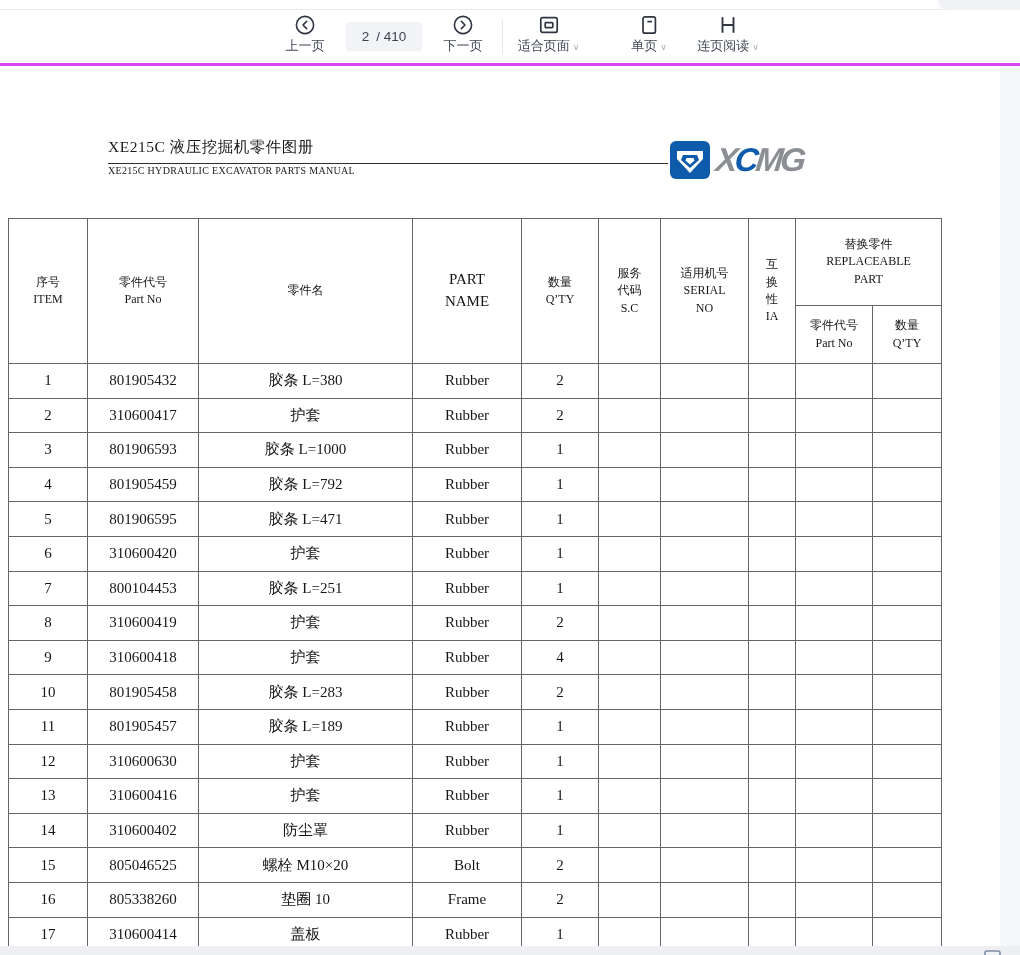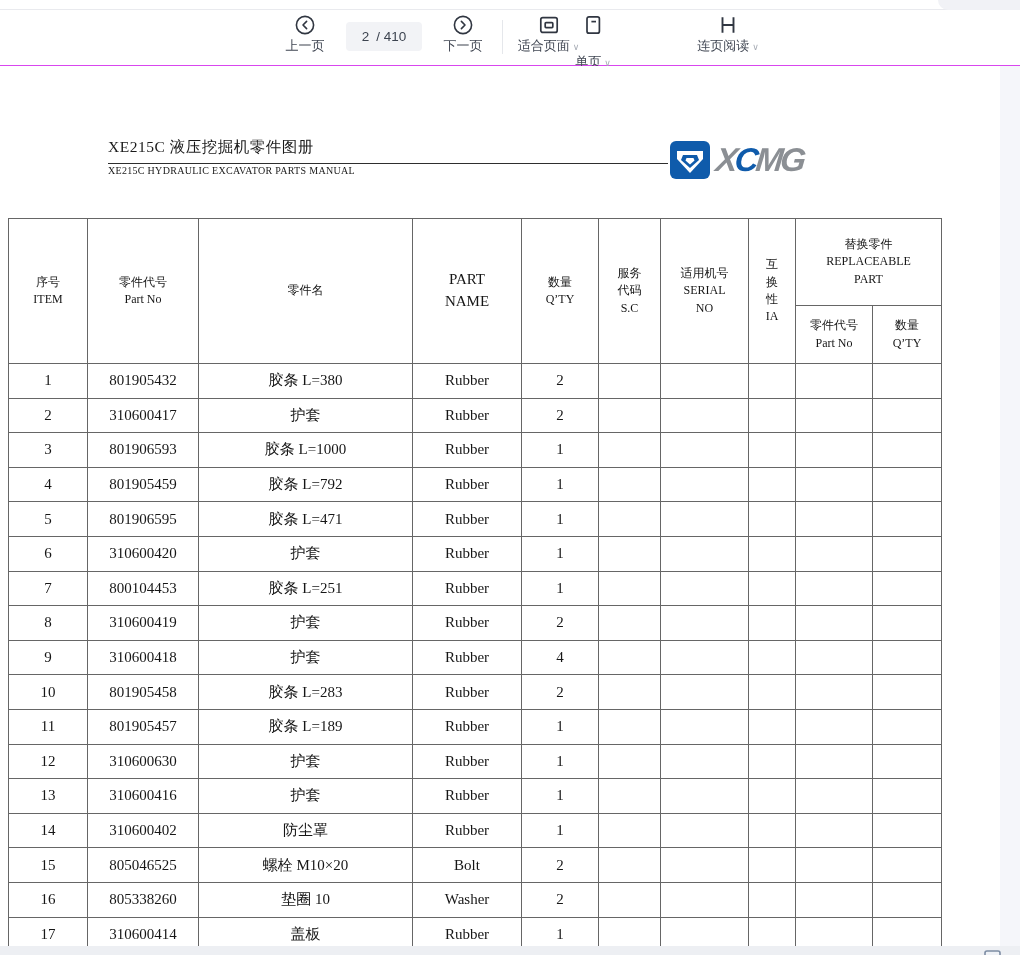--- a/index.html
+++ b/index.html
@@ -12,21 +12,21 @@
   
   .topline { position:absolute; left:0; top:9px; width:100%; height:1px; background:#e9eaee; }
   .corner-tab {
     position:absolute; right:0; top:0; width:82px; height:10px;
     background:#f1f2f6; border-bottom-left-radius:10px;
   }
 
   
   .toolbar {
     position:absolute; left:0; top:10px; width:100%; height:56px;
-    background:#fff; border-bottom:1px solid #d946ef;
+    background:#fff; border-bottom:3px solid #d946ef;
   }
   .tb-item {
     position:absolute; top:4px; display:flex; flex-direction:column;
     align-items:center; cursor:pointer; color:#414753;
   }
   .tb-item .lbl { margin-top:2px; font-size:13px; line-height:16px; white-space:nowrap; color:#414753; }
   .tb-item svg { display:block; }
   .chev { font-size:9px; color:#a6abb4; margin-left:3px; }
   .pagebox {
     position:absolute; left:346px; top:12px; width:76px; height:29px;
@@ -125,21 +125,21 @@
     <div class="tb-item" style="left:511px; width:75px;">
       <span>
         <svg width="22" height="22" viewBox="0 0 22 22" fill="none" stroke="#303641" stroke-width="1.7">
           <rect x="2.8" y="3.6" width="16.4" height="14.8" rx="2"></rect>
           <rect x="7.2" y="8.6" width="7.6" height="5" rx="0.8"></rect>
         </svg>
       </span>
       <span class="lbl"><span>适合页面</span><span class="chev">∨</span></span>
     </div>
 
-    <div class="tb-item" style="left:565px; width:56px;gap:16px;">
+    <div class="tb-item" style="left:621px; width:56px;">
       <span>
         <svg width="22" height="22" viewBox="0 0 22 22" fill="none" stroke="#303641" stroke-width="1.7">
           <rect x="5" y="2.8" width="12.4" height="16.4" rx="2"></rect>
           <line x1="9.4" y1="7.6" x2="14" y2="7.6"></line>
         </svg>
       </span>
       <span class="lbl"><span>单页</span><span class="chev">∨</span></span>
     </div>
 
     <div class="tb-item" style="left:688px; width:80px;">
@@ -392,21 +392,21 @@
       <td></td>
       <td></td>
       <td></td>
       <td></td>
     </tr>
 
     <tr>
       <td>16</td>
       <td>805338260</td>
       <td>垫圈  10</td>
-      <td>Washer</td>
+      <td>Frame</td>
       <td>2</td>
       <td></td>
       <td></td>
       <td></td>
       <td></td>
       <td></td>
     </tr>
 
     <tr>
       <td>17</td>

